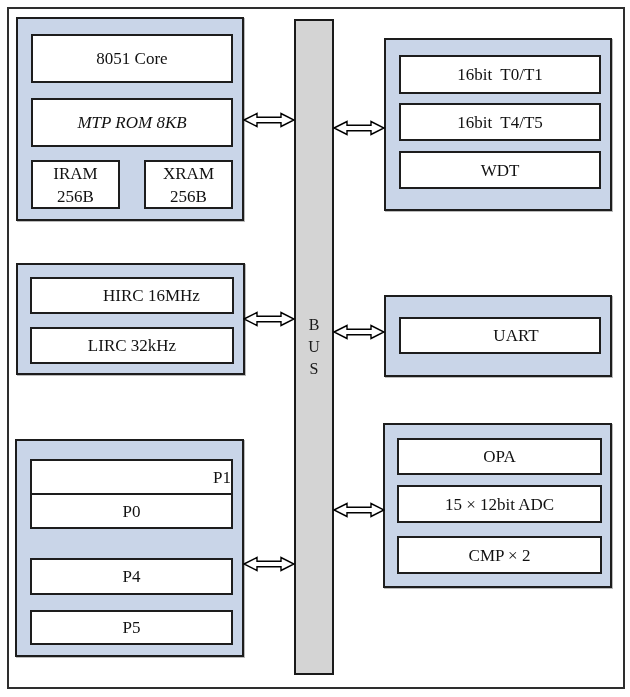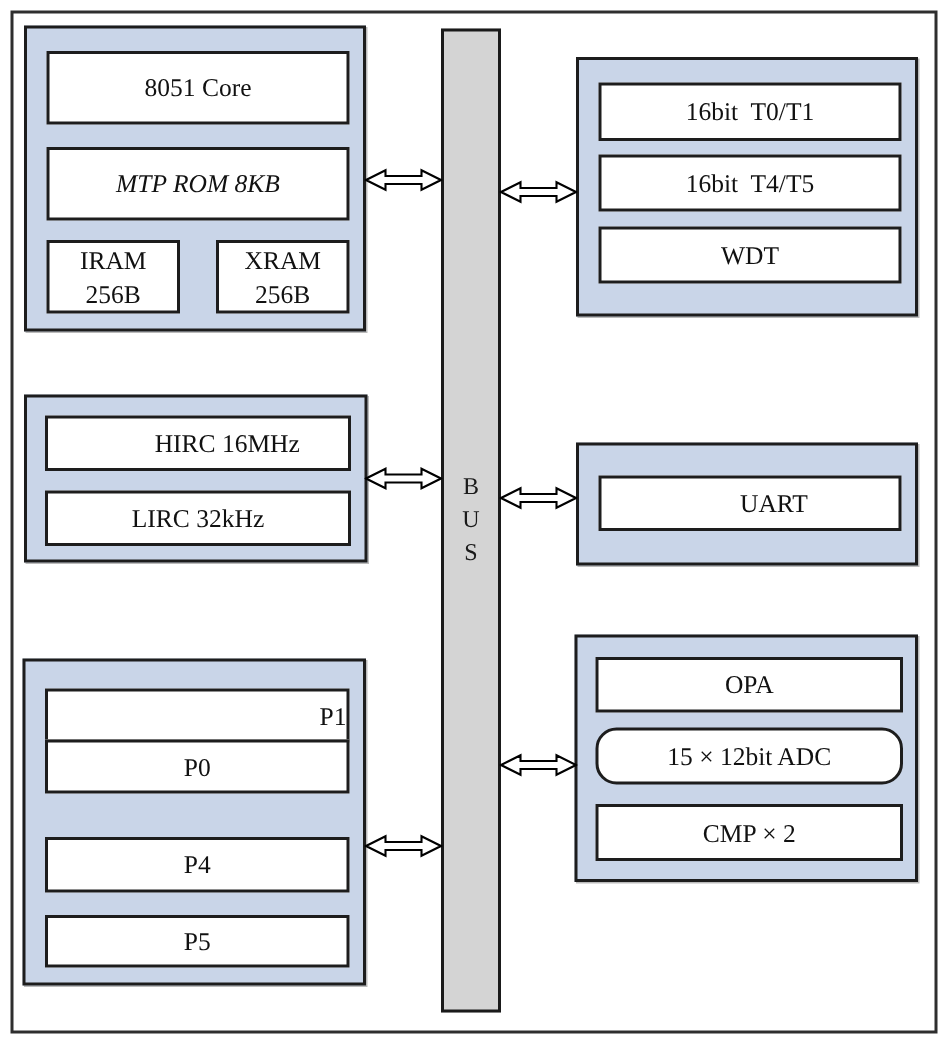--- a/index.html
+++ b/index.html
@@ -86,21 +86,21 @@
   #c-p4 { left: 13px; top: 117px; width: 203px; height: 37px; }
   #c-p5 { left: 13px; top: 169px; width: 203px; height: 35px; }
   
   #c-t01 { left: 13px; top: 15px;  width: 202px; height: 39px; justify-content: center; }
   #c-t45 { left: 13px; top: 63px;  width: 202px; height: 38px; justify-content: center; }
   #c-wdt { left: 13px; top: 111px; width: 202px; height: 38px; }
   
   #c-uart { left: 13px; top: 20px; width: 202px; height: 37px; padding-left: 32px; }
   
   #c-opa { left: 12px; top: 13px;  width: 205px; height: 37px; align-items: center; }
-  #c-adc { left: 12px; top: 60px;  width: 205px; height: 38px; border-radius: 14px; }
+  #c-adc { left: 12px; top: 60px;  width: 205px; height: 38px; }
   #c-cmp { left: 12px; top: 111px; width: 205px; height: 38px; }
   
   .arrow {
     position: absolute;
     width: 52px; height: 16px;
   }
   #a-cpu    { left: 243px; top: 112px; }
   #a-clock  { left: 243px; top: 311px; }
   #a-ports  { left: 243px; top: 556px; }
   #a-timers { left: 333px; top: 120px; }

